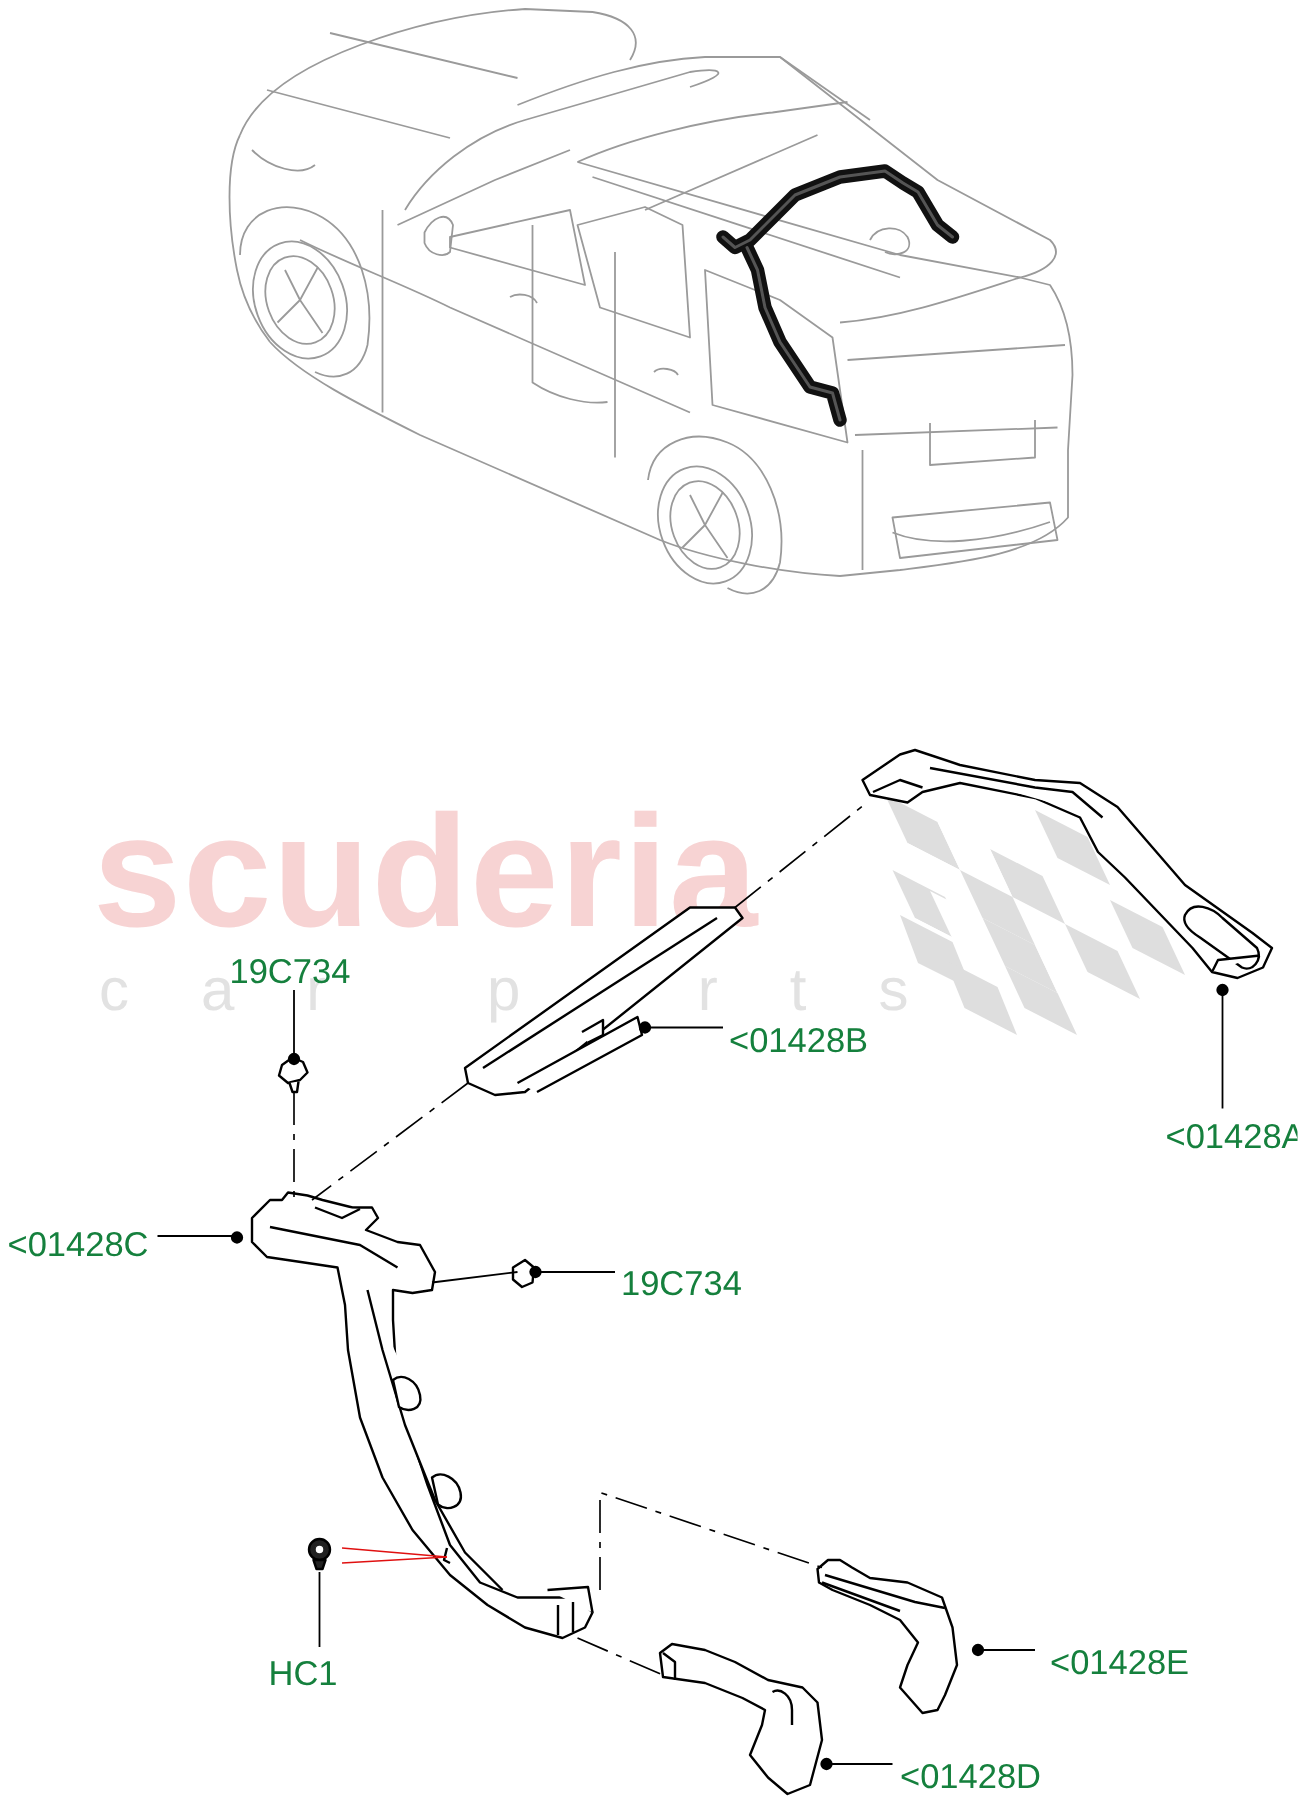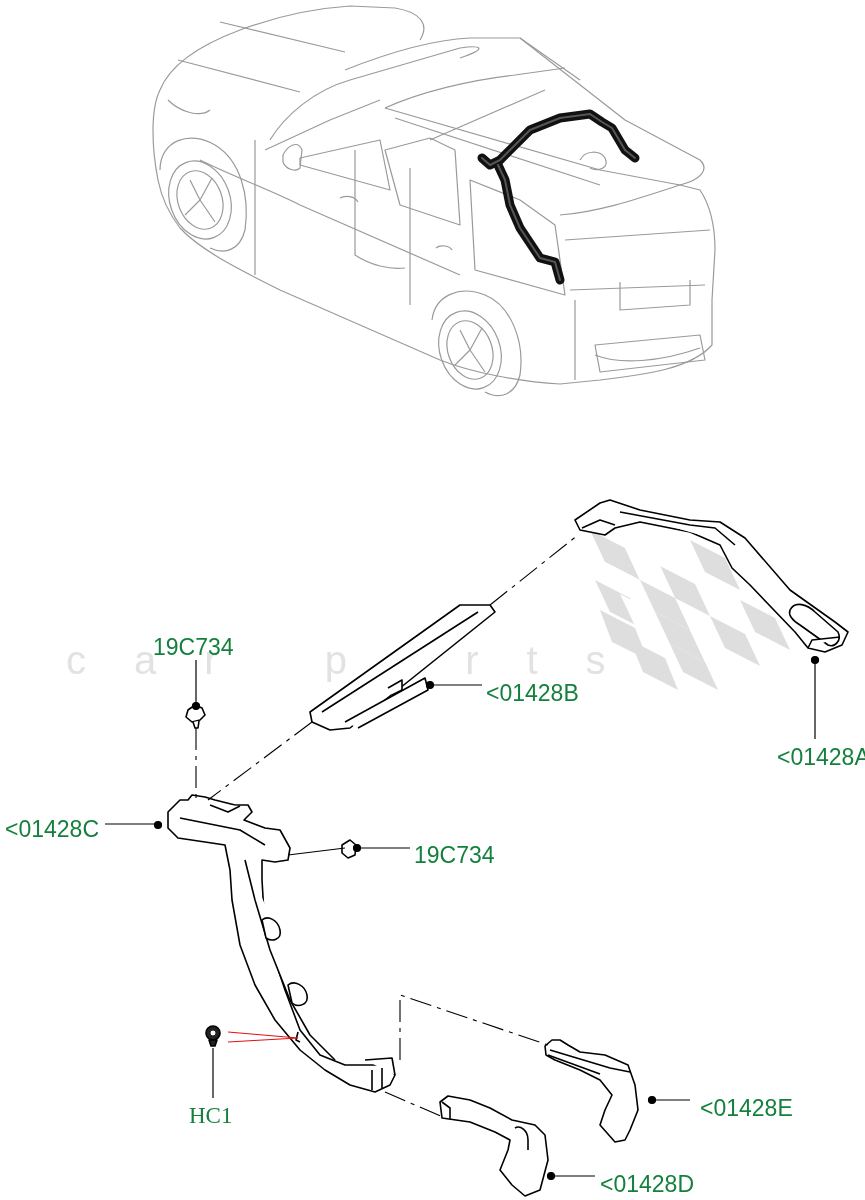--- a/index.html
+++ b/index.html
@@ -8,20 +8,21 @@
   svg { position: absolute; left: 0; top: 0; }
   .wm-main { position: absolute; left: 62px; top: 528px; font-family: "Liberation Sans", sans-serif; font-weight: bold; font-size: 106px; letter-spacing: 1px; color: #f7d3d3; line-height: 1; }
   .wm-sub { position: absolute; left: 66px; top: 640px; font-family: "Liberation Sans", sans-serif; font-size: 40px; color: #e2e2e2; letter-spacing: 48px; line-height: 1; }
   .callout { position: absolute; font-family: "Liberation Sans", sans-serif; font-size: 23px; color: #15803d; line-height: 1; white-space: nowrap; cursor: pointer; }
 </style>
 </head>
 <body>
 
 <div id="stage">
 
+  <div class="wm-main">scuderia</div>
   <div class="wm-sub">car parts</div>
 
   <svg width="865" height="1200" viewBox="0 0 865 1200">
 
     <g fill="#dedede">
       <polygon points="590,530 625,548 640,580 605,562"></polygon>
       <polygon points="660,566 695,584 710,616 675,598"></polygon>
       <polygon points="625,548 660,566 675,598 640,580" fill="#ffffff"></polygon>
       <polygon points="605,562 640,580 655,612 620,594" fill="#ffffff"></polygon>
       <polygon points="640,580 675,598 690,630 655,612"></polygon>
@@ -188,16 +189,16 @@
       <line x1="552" y1="1176" x2="595" y2="1176"></line>
       <circle cx="551" cy="1176" r="3.5"></circle>
     </g>
   </svg>
 
   <div class="callout" style="left:153px; top:636px;">19C734</div>
   <div class="callout" style="left:486px; top:682px;">&lt;01428B</div>
   <div class="callout" style="left:765px; top:746px;margin-left:12px;">&lt;01428A</div>
   <div class="callout" style="left:5px; top:818px;">&lt;01428C</div>
   <div class="callout" style="left:414px; top:844px;">19C734</div>
-  <div class="callout" style="left:189px; top:1104px;font-family:Liberation Serif, serif;">HC1</div>
+  <div class="callout" style="left:179px; top:1104px;">HC1</div>
   <div class="callout" style="left:700px; top:1097px;">&lt;01428E</div>
   <div class="callout" style="left:600px; top:1173px;text-align:right;">&lt;01428D</div>
 </div>
 
 </body></html>

